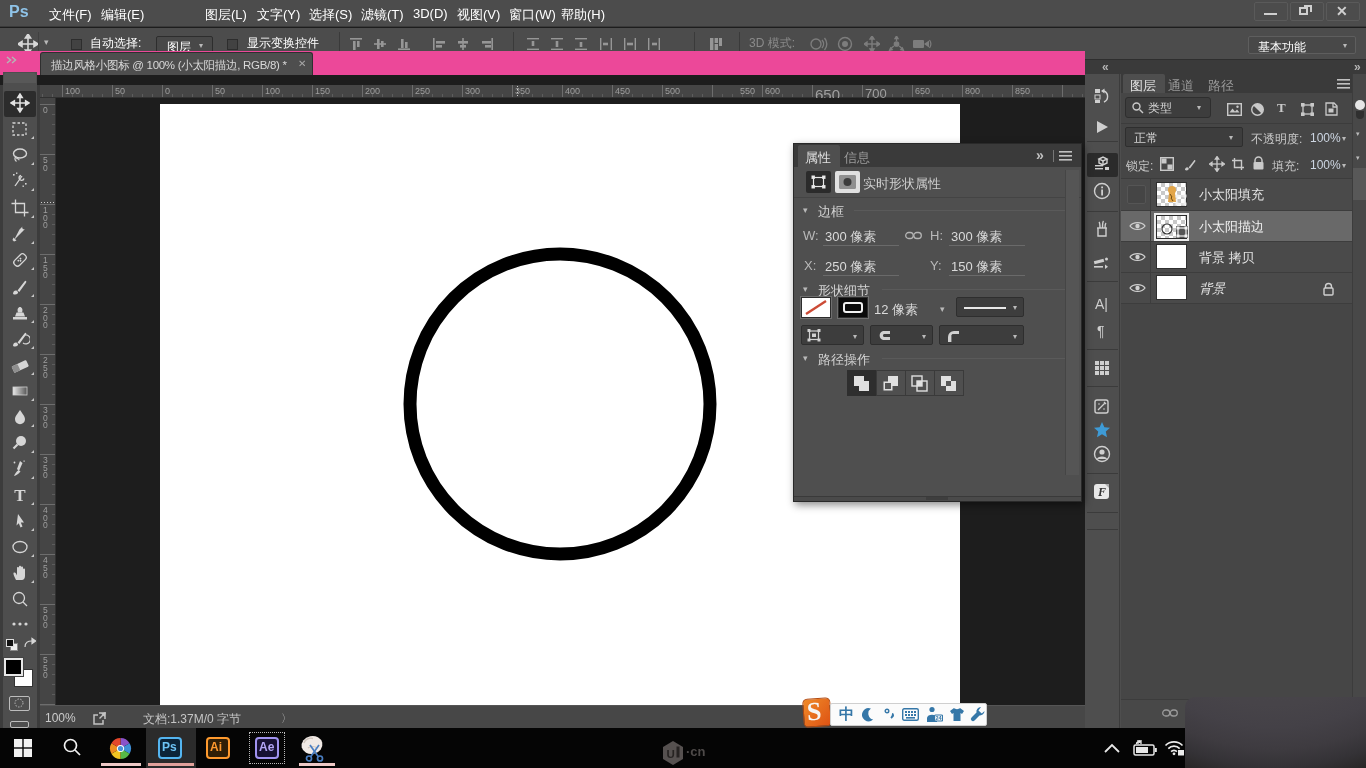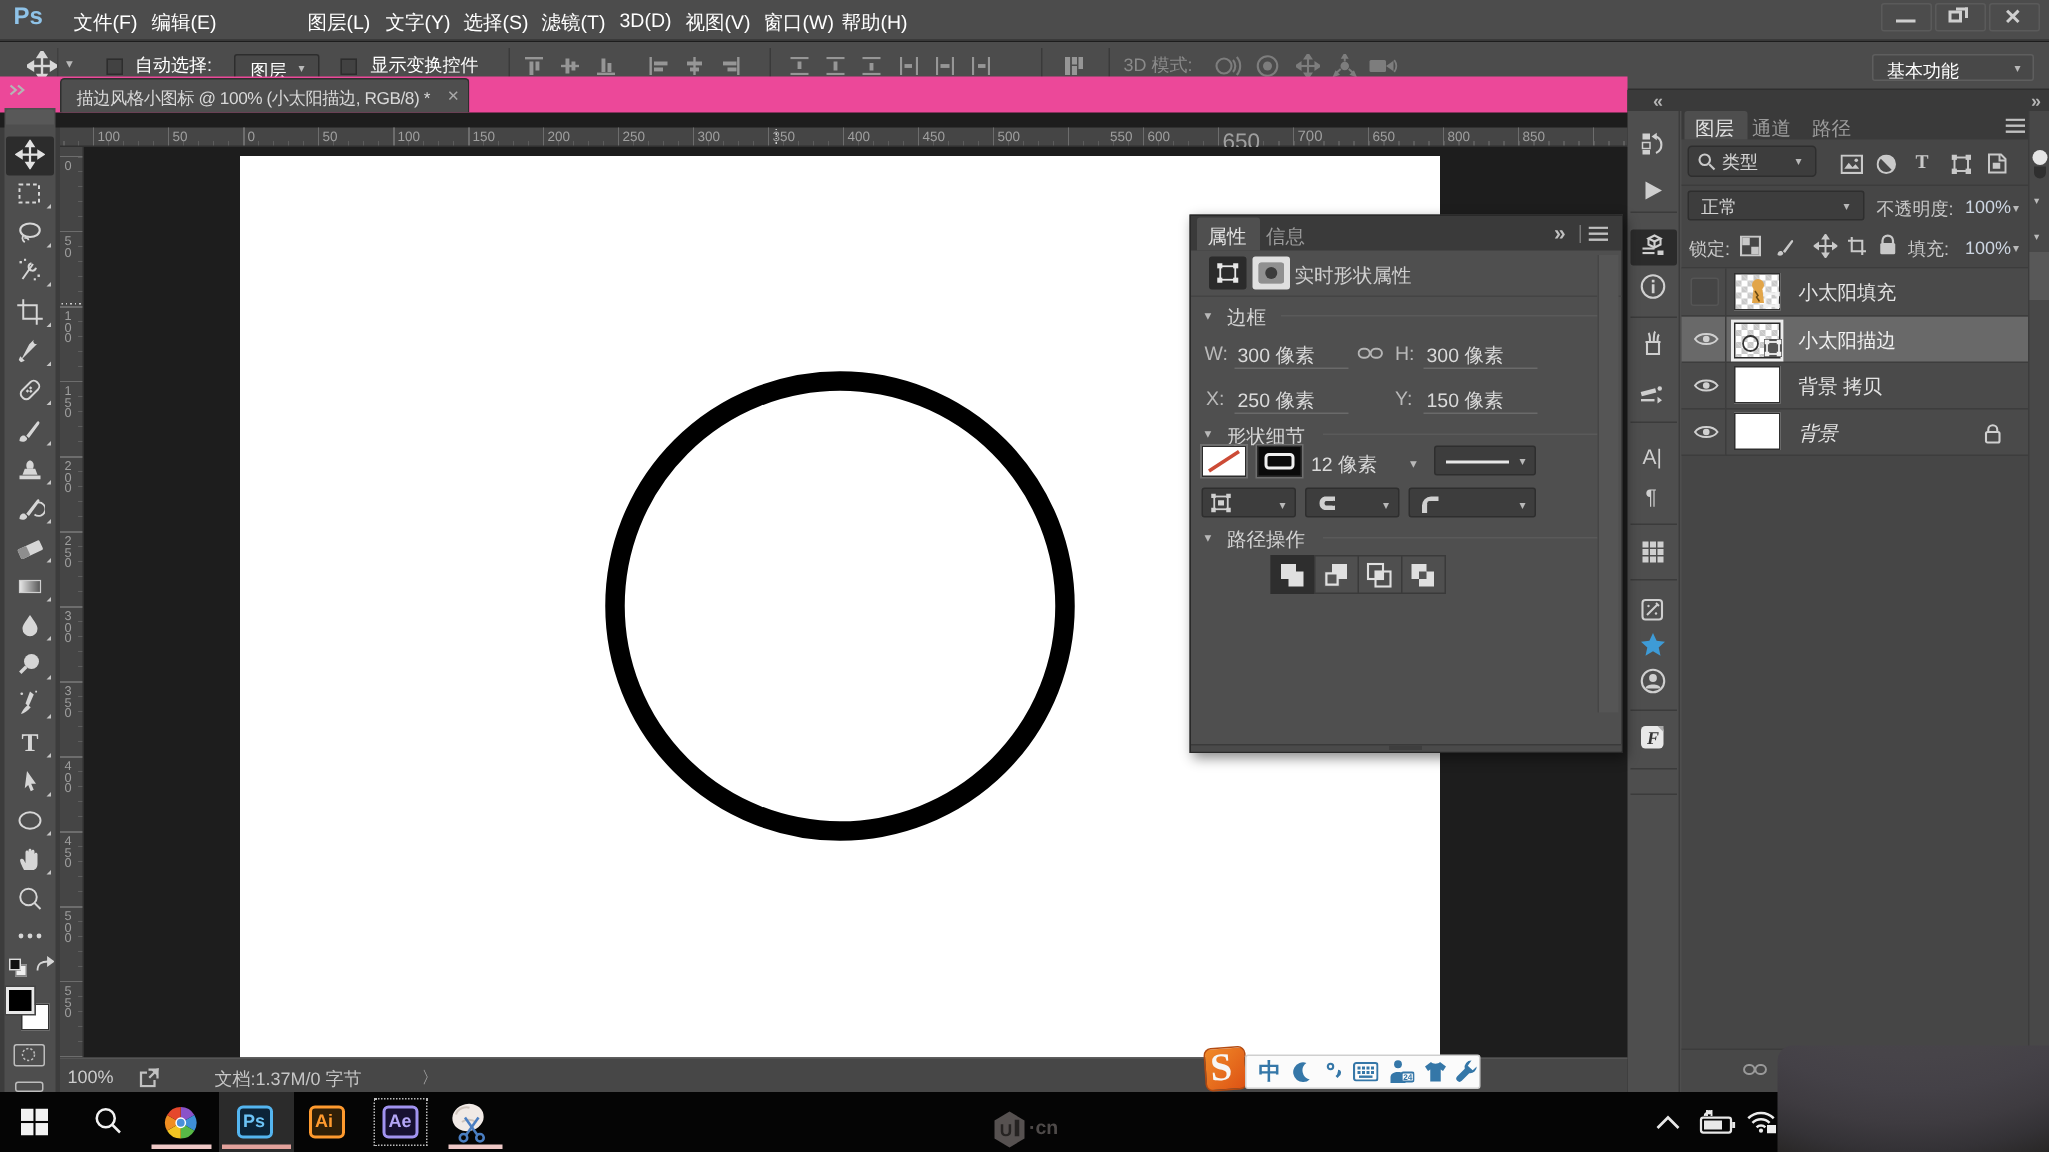--- a/index.html
+++ b/index.html
@@ -356,21 +356,21 @@
       <span class="abs" style="left:325px;top:1px;font-size:9px;color:#9f9f9f;">200</span>
       <span class="abs" style="left:375px;top:1px;font-size:9px;color:#9f9f9f;">250</span>
       <span class="abs" style="left:425px;top:1px;font-size:9px;color:#9f9f9f;">300</span>
       <span class="abs" style="left:475px;top:1px;font-size:9px;color:#9f9f9f;">350</span>
       <span class="abs" style="left:525px;top:1px;font-size:9px;color:#9f9f9f;">400</span>
       <span class="abs" style="left:575px;top:1px;font-size:9px;color:#9f9f9f;">450</span>
       <span class="abs" style="left:625px;top:1px;font-size:9px;color:#9f9f9f;">500</span>
       <span class="abs" style="left:675px;top:1px;font-size:9px;color:#9f9f9f;margin-left:25px;">550</span>
       <span class="abs" style="left:725px;top:1px;font-size:9px;color:#9f9f9f;">600</span>
       <span class="abs" style="left:775px;top:1px;font-size:15px;color:#9f9f9f;">650</span>
-      <span class="abs" style="left:825px;top:1px;font-size:10px;color:#9f9f9f;">700</span>
+      <span class="abs" style="left:825px;top:1px;font-size:13px;color:#9f9f9f;">700</span>
       <span class="abs" style="left:875px;top:1px;font-size:9px;color:#9f9f9f;">650</span>
       <span class="abs" style="left:925px;top:1px;font-size:9px;color:#9f9f9f;">800</span>
       <span class="abs" style="left:975px;top:1px;font-size:9px;color:#9f9f9f;">850</span>
     </div>
 <div id="vruler" class="abs" style="left:40px;top:98px;width:16px;height:607px;background:#454545;border-right:1px solid #303030;background-image:repeating-linear-gradient(180deg,#6d6d6d 0 1px,transparent 1px 50px),repeating-linear-gradient(180deg,#5d5d5d 0 1px,transparent 1px 10px);background-position:0 6px,12px 6px;background-size:16px 607px,4px 607px;background-repeat:no-repeat;">
       <div class="abs" style="left:3px;top:9px;font-size:8.5px;line-height:7.5px;color:#9f9f9f;">0</div>
       <div class="abs" style="left:3px;top:59px;font-size:8.5px;line-height:7.5px;color:#9f9f9f;">5<br>0</div>
       <div class="abs" style="left:3px;top:109px;font-size:8.5px;line-height:7.5px;color:#9f9f9f;">1<br>0<br>0</div>
       <div class="abs" style="left:3px;top:159px;font-size:8.5px;line-height:7.5px;color:#9f9f9f;">1<br>5<br>0</div>
       <div class="abs" style="left:3px;top:209px;font-size:8.5px;line-height:7.5px;color:#9f9f9f;">2<br>0<br>0</div>

